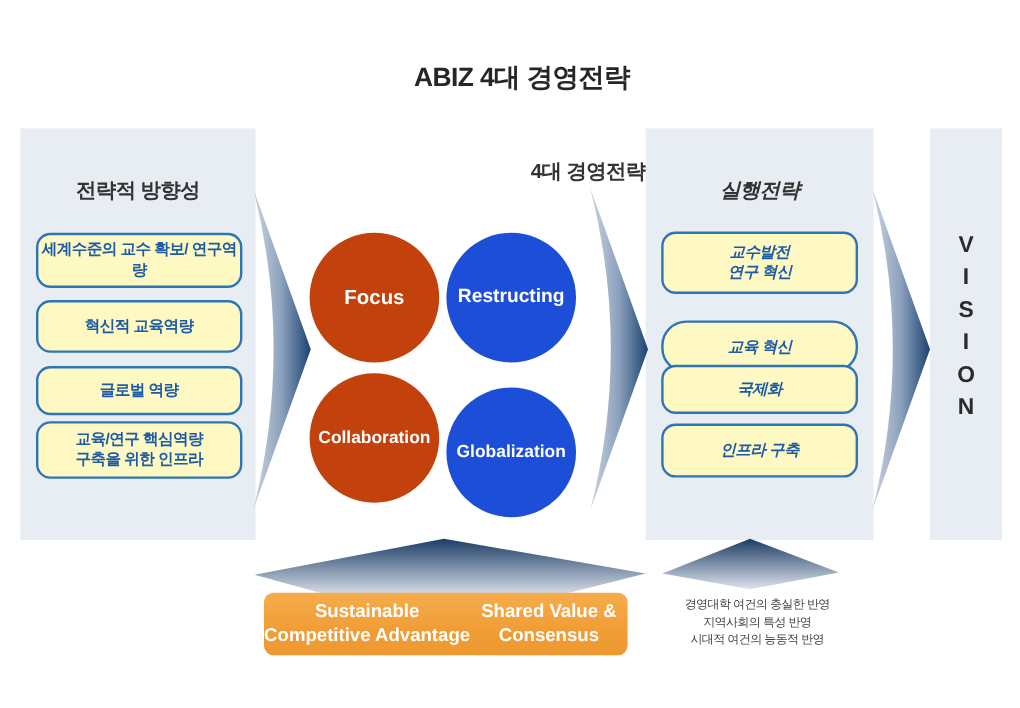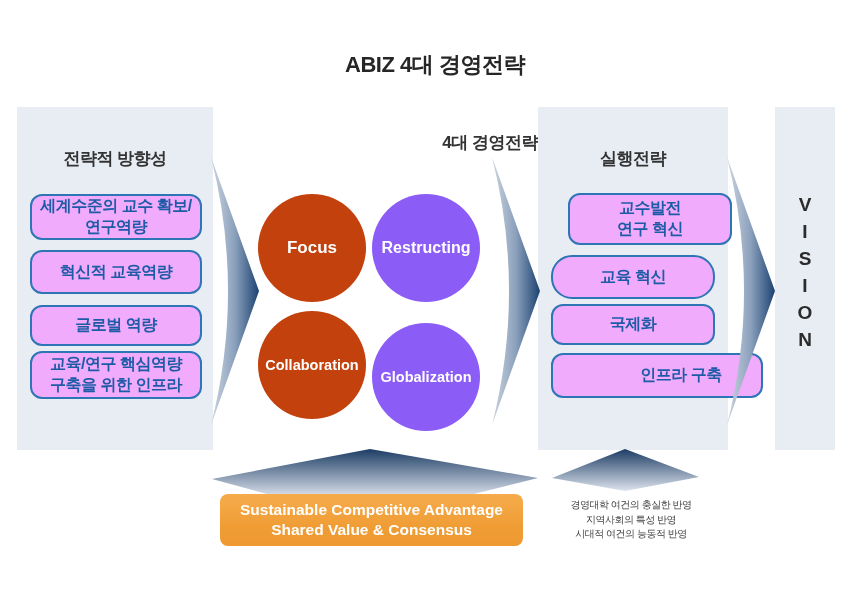--- a/index.html
+++ b/index.html
@@ -4,63 +4,63 @@
 <style>
   html,body{margin:0;padding:0;background:#ffffff;}
   body{font-family:"Liberation Sans","DejaVu Sans",sans-serif;}
   .stage{position:relative;width:850px;height:590px;background:#ffffff;overflow:hidden;}
 
   .main-title{position:absolute;top:50px;left:0;width:850px;box-sizing:border-box;padding-left:20px;
     text-align:center;font-size:22px;font-weight:bold;color:#262626;letter-spacing:-0.5px;}
 
   .panel{position:absolute;top:107px;height:343px;background:#e8edf4;}
   .panel-left{left:17px;width:196px;}
-  .panel-right{left:538px;width:190px;}
+  .panel-right{left:538px;width:190px;font-style:italic;}
   .panel-vision{left:775px;width:60px;}
 
   .panel-header{position:absolute;top:24px;left:0;width:100%;text-align:center;
     font-size:17px;font-weight:bold;color:#333333;letter-spacing:-0.5px;margin-top:16px;}
   .center-header{position:absolute;top:131px;left:213px;width:325px;text-align:right;
     font-size:17px;font-weight:bold;color:#333333;letter-spacing:-0.5px;}
 
-  .pill{position:absolute;background:#f0abfc;border:2px solid #2e75b6;border-radius:12px;
+  .pill{position:absolute;background:#fef9c3;border:2px solid #2e75b6;border-radius:12px;
     display:flex;align-items:center;justify-content:center;text-align:center;
-    font-size:16px;font-weight:bold;color:#1d5ba6;line-height:1.3;white-space:pre-line;letter-spacing:-0.5px;}
+    font-size:13px;font-weight:bold;color:#1d5ba6;line-height:1.3;white-space:pre-line;letter-spacing:-0.5px;}
   .panel-left .pill{left:13px;width:168px;}
   .panel-right .pill{left:13px;width:160px;}
   .pl-1{top:87px;height:42px;}
   .pl-2{top:143px;height:40px;}
   .pl-3{top:198px;height:37px;}
   .pl-4{top:244px;height:44px;}
-  .pr-1{top:86px;height:48px;margin-left:17px;}
-  .pr-2{top:148px;height:40px;border-radius:21px;}
+  .pr-1{top:86px;height:48px;}
+  .pr-2{top:160px;height:40px;border-radius:21px;}
   .pr-3{top:197px;height:37px;}
-  .pr-4{top:246px;height:41px;padding-left:48px;}
+  .pr-4{top:246px;height:41px;}
 
   .circle{position:absolute;width:108px;height:108px;border-radius:50%;z-index:2;
     display:flex;align-items:center;justify-content:center;color:#ffffff;font-weight:bold;text-align:center;}
   .circle.blue{background:#c2410c;}
-  .circle.gray{background:#8b5cf6;}
+  .circle.gray{background:#1d4ed8;}
   .c-focus{left:258px;top:194px;font-size:17px;}
   .c-restructing{left:372px;top:194px;font-size:16px;}
   .c-collaboration{left:258px;top:311px;font-size:14.5px;}
   .c-globalization{left:372px;top:323px;font-size:14.5px;}
 
   .vision-letters{position:absolute;top:84px;left:0;width:100%;text-align:center;}
   .vision-letters span{display:block;font-size:19px;font-weight:600;color:#2b2b2b;line-height:27px;}
 
   .arrow-right{position:absolute;width:56px;height:272px;top:155px;z-index:1;}
   .ar-1{left:205px;} .ar-2{left:486px;} .ar-3{left:721px;}
   .arrow-up{position:absolute;z-index:1;}
   .au-big{left:210px;top:447px;width:330px;height:52px;}
   .au-small{left:548px;top:447px;width:155px;height:46px;}
 
   .banner{position:absolute;left:220px;top:494px;width:303px;height:52px;z-index:2;
     background:linear-gradient(180deg,#f6ac4c 0%,#f09d36 60%,#ee9930 100%);
-    border-radius:8px;display:flex;flex-direction:column;align-items:center;justify-content:center;
+    border-radius:8px;display:flex;align-items:center;justify-content:center;
     color:#ffffff;font-weight:bold;font-size:15.5px;line-height:1.28;text-align:center;}
 
   .notes{position:absolute;left:548px;top:498px;width:166px;text-align:center;
     font-size:10px;color:#3f3f3f;line-height:1.45;letter-spacing:-0.5px;z-index:2;}
 </style>
 </head>
 <body>
 
 <div class="stage">
 

